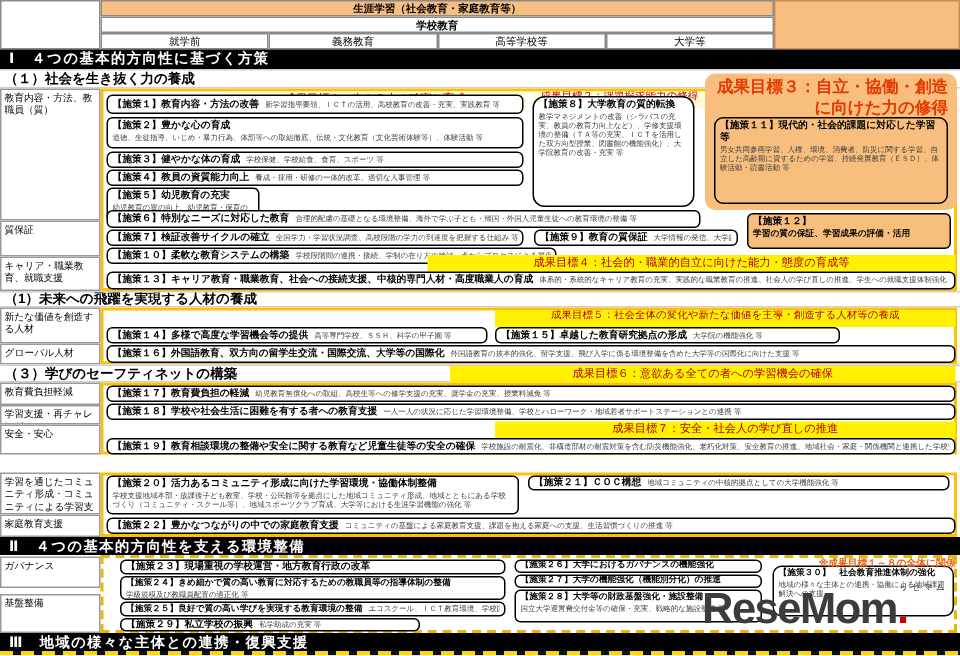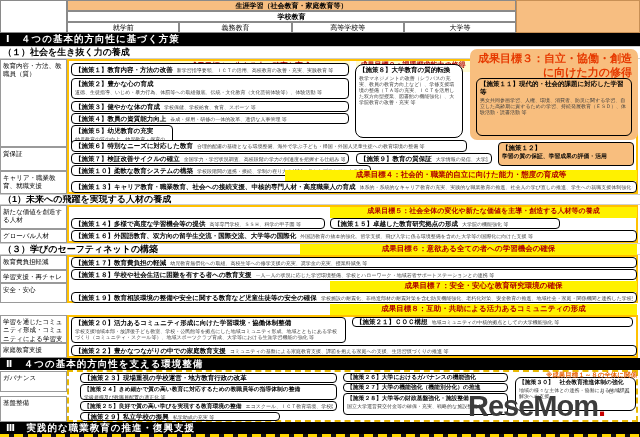--- a/index.html
+++ b/index.html
@@ -9,21 +9,21 @@
   .cell{background:#fff;border:1px solid #8a8a8a;display:flex;align-items:center;justify-content:center;
         font-size:7px;font-weight:bold;overflow:hidden;}
   .orange{background:#F7BE81;}
   .blackbar{background:#000;color:#fff;font-weight:bold;font-size:9.5px;display:flex;align-items:center;
             padding-left:6px;letter-spacing:1px;overflow:hidden;}
   .sechead{background:#fff;color:#000;font-weight:bold;font-size:9px;display:flex;align-items:center;
            padding-left:3px;border-top:1px solid #cfcfcf;border-bottom:1px solid #cfcfcf;overflow:hidden;}
   .sb{background:#fff;border:1px solid #9a9a9a;font-size:6.5px;line-height:1.3;padding:2px 2px;overflow:hidden;}
   .goldbox{border:2px solid #FFC000;background:#fff;}
   .dashedbox{border:2px dashed #E8B800;background:#fff;}
-  .goal{color:#B00000;font-weight:bold;font-size:7.5px;line-height:1.2;text-align:center;
+  .goal{color:#B00000;font-weight:normal;font-size:7.5px;line-height:1.2;text-align:center;
         overflow:hidden;white-space:nowrap;}
   .strip{background:#FFF100;}
   .palestrip{background:#FFFBD2;}
   .pbox{background:#fff;border:1px solid #000;border-radius:4px;padding:1px 3px;overflow:hidden;line-height:1.2;}
   .pbox .t{font-weight:bold;font-size:6.5px;color:#000;white-space:nowrap;}
   .pbox .d{font-size:5px;color:#3d3d3d;}
   .inline{display:flex;align-items:center;white-space:nowrap;}
   .inline .d{margin-left:4px;overflow:hidden;}
   .stack .t{white-space:normal;display:block;}
   .stack .d{display:block;margin-top:1px;}
@@ -155,27 +155,26 @@
   <div class="abs sb" style="left:0;top:270px;width:67px;height:13px;">学習支援・再チャレンジ</div>
   <div class="abs sb" style="left:0;top:283px;width:67px;height:20px;">安全・安心</div>
   <div class="abs pbox inline z10" style="left:71px;top:257px;width:566px;height:11px;">
     <span class="t">【施策１７】教育費負担の軽減</span>
     <span class="d">幼児教育無償化への取組、高校生等への修学支援の充実、奨学金の充実、授業料減免 等</span>
   </div>
   <div class="abs pbox inline z10" style="left:71px;top:269px;width:566px;height:11px;">
     <span class="t">【施策１８】学校や社会生活に困難を有する者への教育支援</span>
     <span class="d">一人一人の状況に応じた学習環境整備、学校とハローワーク・地域若者サポートステーションとの連携 等</span>
   </div>
-  <div class="abs goal strip z10" style="left:330px;top:281px;width:307px;height:11px;">成果目標７：安全・安心な教育研究環境の確保</div>
+  <div class="abs goal strip z10" style="left:330px;top:281px;width:307px;height:11px;">成果目標７：安全・社会人の学び直しの推進</div>
   <div class="abs pbox inline z10" style="left:71px;top:292px;width:566px;height:11px;">
     <span class="t">【施策１９】教育相談環境の整備や安全に関する教育など児童生徒等の安全の確保</span>
     <span class="d">学校施設の耐震化、非構造部材の耐震対策を含む防災機能強化、老朽化対策、安全教育の推進、地域社会・家庭・関係機関と連携した学校安全の推進 等</span>
   </div>
 
-  <div class="abs goal strip z20" style="left:330px;top:304px;width:307px;height:11px;">成果目標８：互助・共助による活力あるコミュニティの形成</div>
   <div class="abs goldbox" style="left:67px;top:315px;width:571px;height:43px;"></div>
   <div class="abs sb" style="left:0;top:315px;width:67px;height:28px;">学習を通じたコミュニティ形成・コミュニティによる学習支援</div>
   <div class="abs sb" style="left:0;top:343px;width:67px;height:15px;">家庭教育支援</div>
   <div class="abs pbox inline z10" style="left:352px;top:317px;width:281px;height:10px;">
     <span class="t">【施策２１】ＣＯＣ構想</span>
     <span class="d">地域コミュニティの中核的拠点としての大学機能強化 等</span>
   </div>
   <div class="abs pbox stack z10" style="left:71px;top:317px;width:275px;height:26px;">
     <span class="t" style="white-space:normal;">【施策２０】活力あるコミュニティ形成に向けた学習環境・協働体制整備</span>
     <span class="d">学校支援地域本部・放課後子ども教室、学校・公民館等を拠点にした地域コミュニティ形成、地域とともにある学校づくり（コミュニティ・スクール等）、地域スポーツクラブ育成、大学等における生涯学習機能の強化 等</span>
@@ -220,16 +219,16 @@
   <div class="abs pbox stack z10" style="left:515px;top:377px;width:121px;height:34px;border-radius:6px;">
     <span class="t" style="white-space:normal;font-size:5.8px;">【施策３０】　社会教育推進体制の強化</span>
     <span class="d">地域の様々な主体との連携・協働による地域課題解決への支援</span>
   </div>
 
   <div class="abs wm" style="left:468px;top:392px;width:170px;height:38px;">
     <span class="kana">リセマム</span>
     <span class="logo"><span>ReseMom</span><span class="dot">.</span></span>
   </div>
 
-  <div class="abs blackbar" style="left:0;top:422px;width:640px;height:12px;">Ⅲ　実践的な職業教育の推進・復興支援</div>
+  <div class="abs blackbar" style="left:0;top:422px;width:640px;height:12px;">Ⅲ　地域の様々な主体との連携・復興支援</div>
   <div class="abs dashstripe" style="left:0;top:434px;width:640px;height:3px;"></div>
 
 </div>
 
 </body></html>

